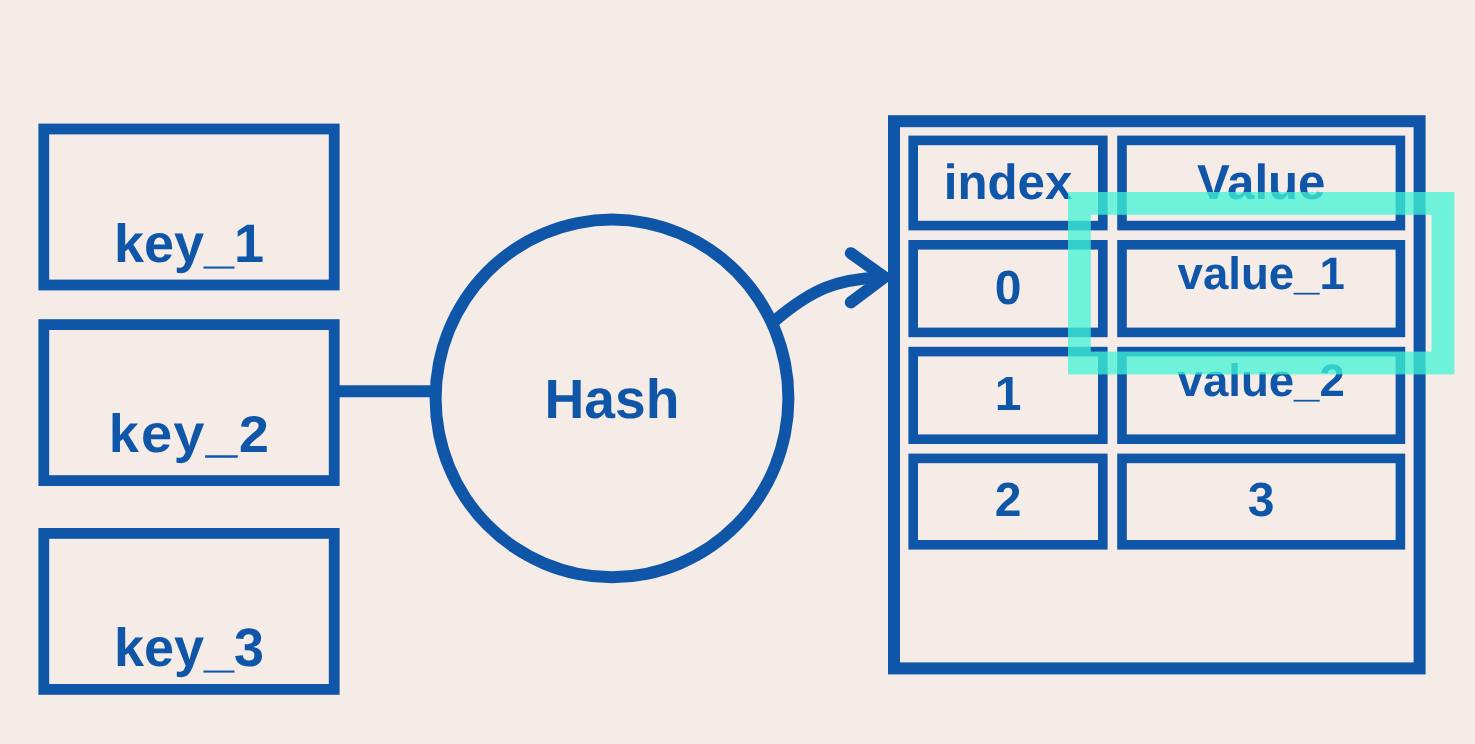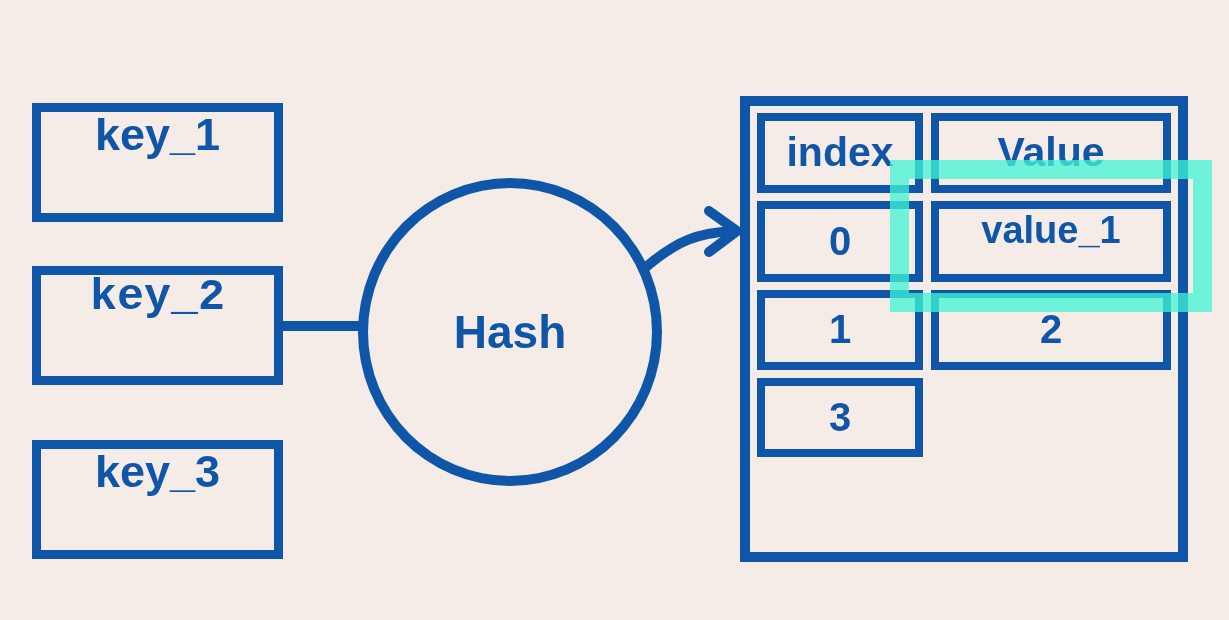--- a/index.html
+++ b/index.html
@@ -19,25 +19,25 @@
     position: absolute;
     inset: 0;
     width: 1229px;
     height: 620px;
     pointer-events: none;
   }
   .key-box {
     position: absolute;
     left: 32px;
     width: 251px;
-    height: 119px;
+    height: 139px;
     border: 9px solid #0f56a9;
     box-sizing: border-box;
     display: flex;
-    align-items: flex-start;
+    align-items: flex-end;
     justify-content: center;
   }
   .key-box .key-label {
     font-size: 45px;
     font-weight: 700;
     letter-spacing: 0px;
     line-height: 1;
     padding-bottom: 8px; 
   }
   #key-box-1 { top: 103px; }
@@ -130,20 +130,21 @@
   </div>
 
   <div class="hash-table">
     <div class="table-cell header">index</div>
     <div class="table-cell header">Value</div>
 
     <div class="table-cell index-cell">0</div>
     <div class="table-cell value-cell">value_1</div>
 
     <div class="table-cell index-cell">1</div>
+    <div class="table-cell value-cell">value_2</div>
 
     <div class="table-cell index-cell">2</div>
 
     <div class="table-cell index-cell">3</div>
   </div>
 
   <div class="highlight-box"></div>
 
 </div>
 

